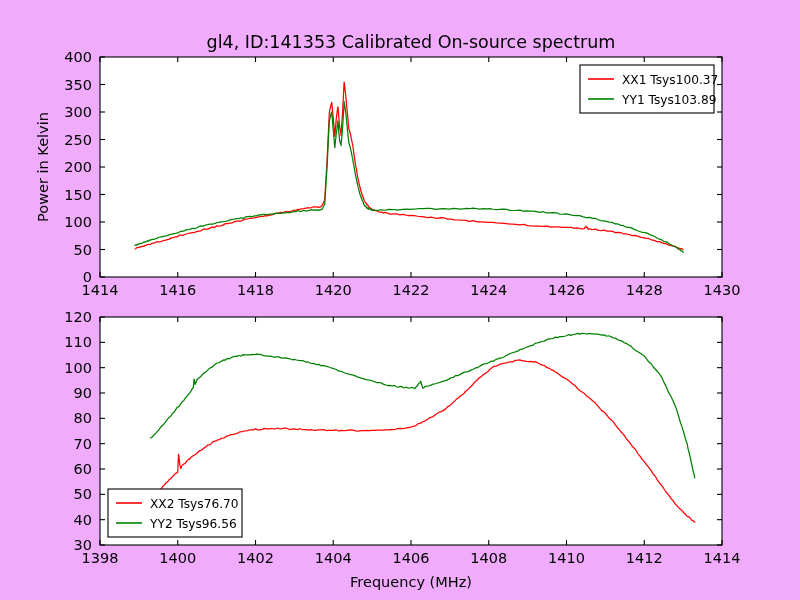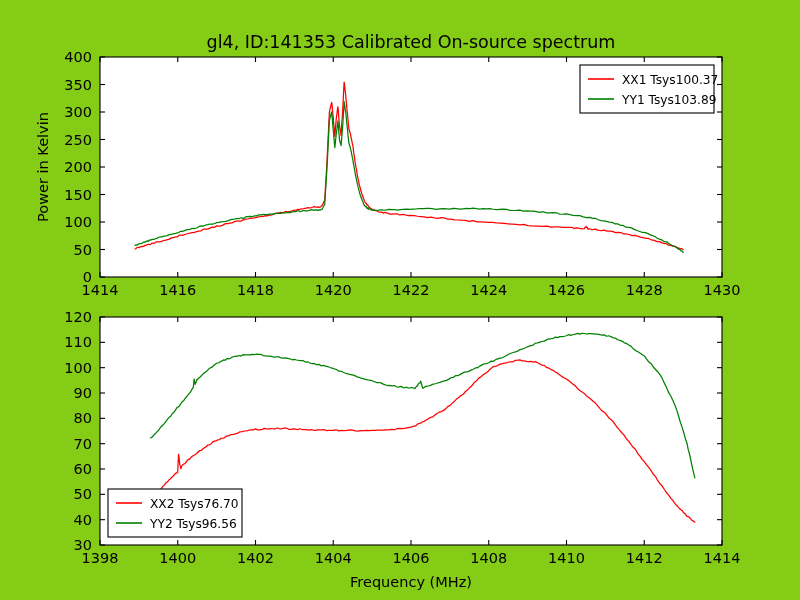--- a/index.html
+++ b/index.html
@@ -10,21 +10,21 @@
   body {
     width: 800px;
     height: 600px;
     font-family: "DejaVu Sans", sans-serif;
     overflow: hidden;
   }
   #figure {
     position: relative;
     width: 800px;
     height: 600px;
-    background: #84cc16;
+    background: #f0abfc;
   }
   #figure svg {
     position: absolute;
     left: 0;
     top: 0;
   }
   .tick-mark {
     stroke: #000000;
     stroke-width: 1.1;
   }

